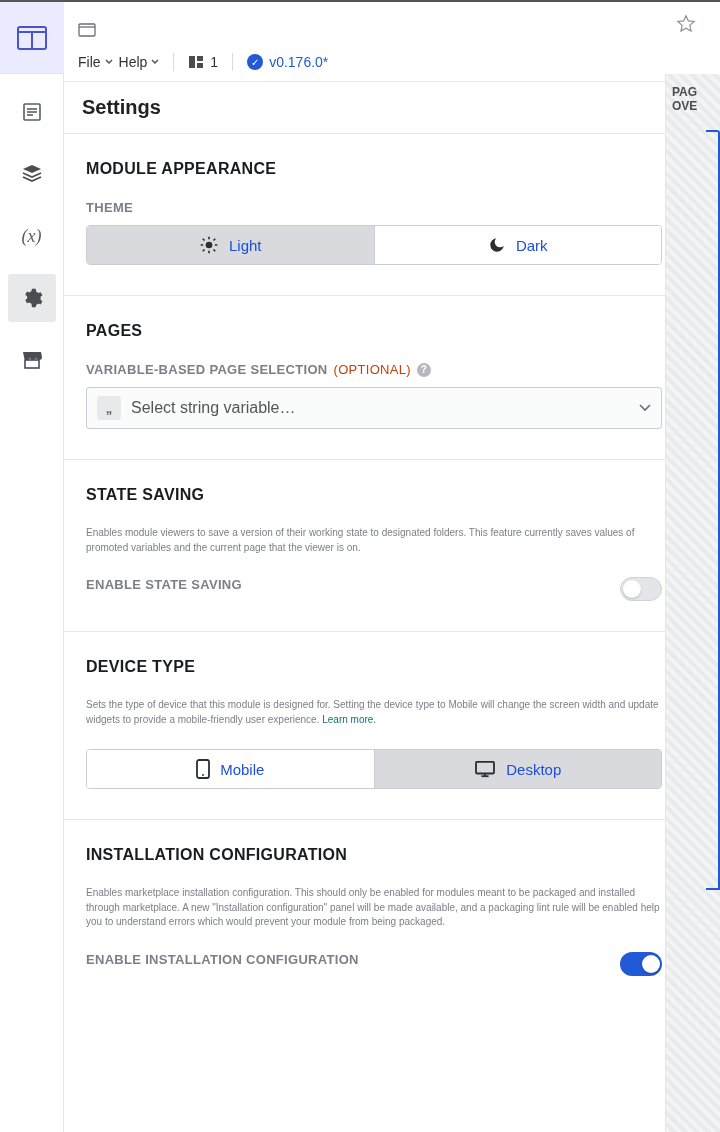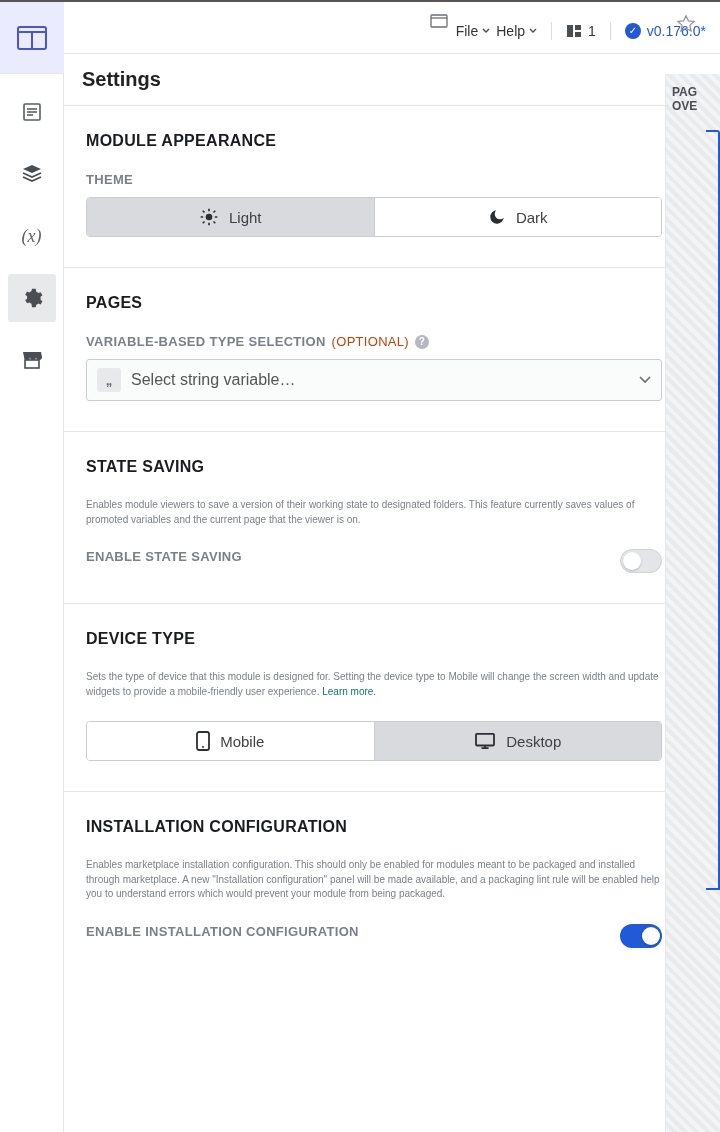--- a/index.html
+++ b/index.html
@@ -10,21 +10,21 @@
 
 .rail { width: 64px; background: #fff; border-right: 1px solid #e5e6e8; display: flex; flex-direction: column; align-items: center; padding-top: 0; }
 .rail-top { width: 64px; height: 72px; background: #ebebff; display: flex; align-items: center; justify-content: center; border-bottom: 1px solid #e5e6e8; }
 .rail-item { width: 48px; height: 48px; margin-top: 14px; display: flex; align-items: center; justify-content: center; border-radius: 3px; color: #5a5f66; cursor: pointer; }
 .rail-item.active { background: #e8e9eb; }
 
 
 .main { flex: 1; display: flex; flex-direction: column; min-width: 0; }
 
 
-.toolbar { height: 52px; border-bottom: 1px solid #e5e6e8; display: flex; flex-direction: row; justify-content: flex-end; padding: 6px 14px 10px 14px; position: relative; }
+.toolbar { height: 80px; border-bottom: 1px solid #e5e6e8; display: flex; flex-direction: column; justify-content: flex-end; padding: 6px 14px 10px 14px; position: relative; }
 .toolbar-top { display: flex; align-items: center; height: 26px; }
 .toolbar-top .small-icon { color: #6a6e75; margin-right: 8px; }
 .star { position: absolute; right: 24px; top: 12px; color: #888; }
 .toolbar-bottom { display: flex; align-items: center; gap: 6px; margin-top: 10px; color: #444; font-size: 14px; }
 .menu-link { cursor: pointer; display: inline-flex; align-items: center; gap: 4px; color: #333; }
 .sep { width: 1px; height: 18px; background: #d8dade; margin: 0 8px; }
 .board-chip { display: inline-flex; align-items: center; gap: 6px; color: #333; }
 .version-pill { display: inline-flex; align-items: center; gap: 6px; color: #2259d6; font-size: 14px; cursor: pointer; }
 .check-badge { width: 16px; height: 16px; border-radius: 50%; background: #2259d6; display: inline-flex; align-items: center; justify-content: center; color: #fff; font-size: 10px; }
 
@@ -44,21 +44,21 @@
 .section-title { font-weight: 800; font-size: 16px; letter-spacing: 0.3px; color: #1a1c1f; margin-bottom: 22px; }
 .section-desc { color: #7b8088; font-size: 10px; line-height: 1.45; margin-bottom: 22px; }
 .section-desc a { color: #0f766e; text-decoration: none; }
 
 .field-label { font-size: 13px; font-weight: 600; color: #7b8088; letter-spacing: 0.3px; margin-bottom: 10px; display: flex; align-items: center; gap: 6px; }
 .field-label .opt { font-weight: 400; color: #c2410c; }
 .help-dot { width: 14px; height: 14px; border-radius: 50%; background: #b5b8bd; color: #fff; font-size: 10px; display: inline-flex; align-items: center; justify-content: center; }
 
 
 .segmented { display: flex; border: 1px solid #c9ccd1; border-radius: 4px; overflow: hidden; height: 40px; }
-.seg-btn { flex: 1; display: flex; align-items: center; justify-content: center; gap: 10px; background: #fff; cursor: pointer; font-size: 15px; color: #404040; border-right: 1px solid #c9ccd1; }
+.seg-btn { flex: 1; display: flex; align-items: center; justify-content: center; gap: 10px; background: #fff; cursor: pointer; font-size: 15px; color: #1d4ed8; border-right: 1px solid #c9ccd1; }
 .seg-btn:last-child { border-right: none; }
 .seg-btn.selected { background: #d8dade; }
 
 
 .select-box { height: 42px; border: 1px solid #c9ccd1; border-radius: 3px; display: flex; align-items: center; padding: 0 10px; gap: 10px; color: #555; cursor: pointer; background: #fafbfb; }
 .quote-chip { width: 24px; height: 24px; border-radius: 3px; background: #e8e9eb; display: flex; align-items: center; justify-content: center; font-weight: 700; color: #5a5f66; font-size: 13px; }
 .select-text { flex: 1; color: #555; }
 .caret { color: #6a6e75; }
 
 
@@ -189,21 +189,21 @@
                 <path d="M21 13A9 9 0 1 1 11 3a7 7 0 0 0 10 10z" fill="#2b2e33"></path>
               </svg>
             <span>Dark</span>
           </div>
         </div>
       </div>
 
       <div class="section">
         <div class="section-title">PAGES</div>
         <div class="field-label">
-          <span>VARIABLE-BASED TYPE SELECTION</span>
+          <span>VARIABLE-BASED PAGE SELECTION</span>
           <span class="opt">(OPTIONAL)</span>
           <span class="help-dot">?</span>
         </div>
         <div class="select-box">
           <span class="quote-chip">„</span>
           <span class="select-text">Select string variable…</span>
           <span class="caret">
             <svg width="12" height="8" viewBox="0 0 12 8">
                 <path d="M1 1l5 5 5-5" stroke="#6a6e75" stroke-width="1.6" fill="none"></path>
               </svg>

